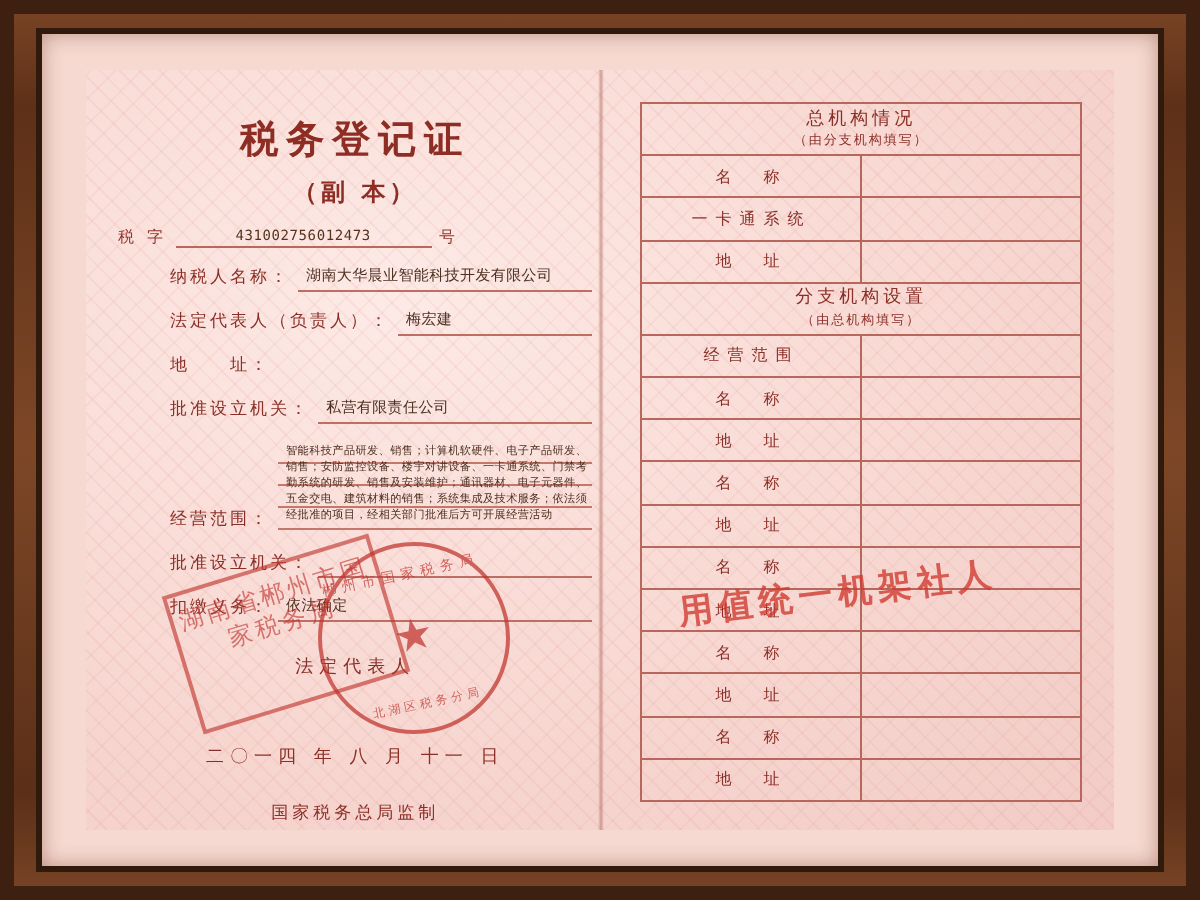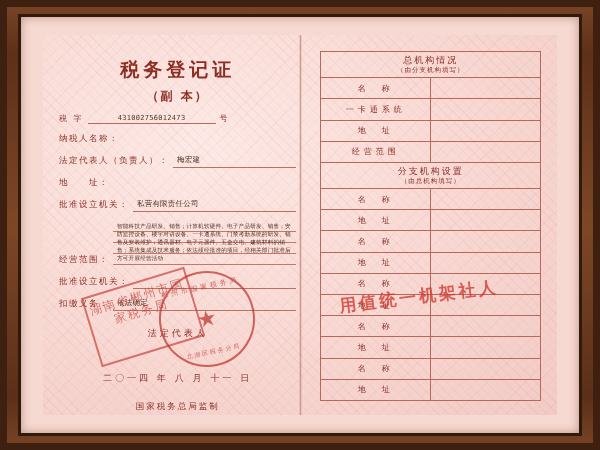--- a/index.html
+++ b/index.html
@@ -125,20 +125,21 @@
   .serial-tail {
     letter-spacing: 2px;
     white-space: nowrap;
   }
   .field {
     display: flex;
     align-items: flex-end;
     margin-top: 9px;
     font-size: 8.5px;
     color: #8a2f27;
+    margin-left: 26px;
   }
   .field-label {
     white-space: nowrap;
     letter-spacing: 1.5px;
     flex: 0 0 auto;
     padding-bottom: 1px;
   }
   .field-value {
     flex: 1 1 auto;
     border-bottom: 1px solid #bd6f64;
@@ -318,20 +319,21 @@
         <div class="doc-subtitle">（副 本）</div>
 
         <div class="serial-row">
           <span class="serial-label">税 字</span>
           <span class="serial-value">431002756012473</span>
           <span class="serial-tail">号</span>
         </div>
 
         <div class="field">
           <span class="field-label">纳税人名称：</span>
+          <span class="field-value">湖南大华晨业智能科技开发有限公司</span>
         </div>
         <div class="field">
           <span class="field-label">法定代表人（负责人）：</span>
           <span class="field-value">梅宏建</span>
         </div>
         <div class="field">
           <span class="field-label">地　　址：</span>
         </div>
         <div class="field">
           <span class="field-label">批准设立机关：</span>
@@ -377,30 +379,30 @@
           </tr>
           <tr>
             <td class="key">一卡通系统</td>
             <td class="val"></td>
           </tr>
           <tr>
             <td class="key">地　址</td>
             <td class="val"></td>
           </tr>
           <tr>
-            <td class="key">经营范围</td>
-            <td class="val"></td>
-          </tr>
-          <tr>
             <td class="hdr" colspan="2">
               <span class="big">分支机构设置</span>
               <span class="small">（由总机构填写）</span>
             </td>
           </tr>
           <tr>
+            <td class="key">经营范围</td>
+            <td class="val"></td>
+          </tr>
+          <tr>
             <td class="key">名　称</td>
             <td class="val"></td>
           </tr>
           <tr>
             <td class="key">地　址</td>
             <td class="val"></td>
           </tr>
           <tr>
             <td class="key">名　称</td>
             <td class="val"></td>

